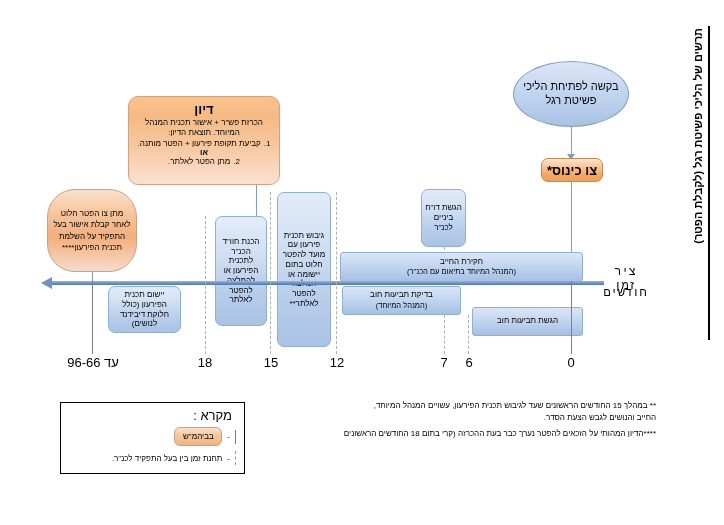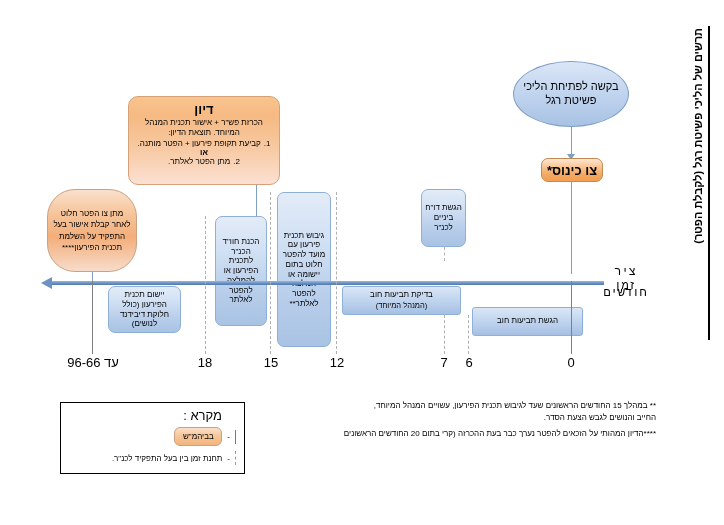--- a/index.html
+++ b/index.html
@@ -170,20 +170,24 @@
   <div class="bluebox abs t8" style="left:108px;top:286px;width:73px;height:47px;padding:2px 3px;">
     <span>יישום תכנית הפירעון (כולל חלוקת דיבידנד לנושים)</span>
   </div>
 
   <div class="bluebox abs t8" style="left:421px;top:189px;width:45px;height:58px;padding:2px 2px;">
     <span>הגשת דו"ח ביניים לכנ"ר</span>
   </div>
 
   <div class="dashline abs" style="left:444px;top:247px;height:14px;"></div>
 
+  <div class="bluebar abs" style="left:340px;top:252px;width:243px;height:30px;flex-direction:column;">
+    <span class="t8">חקירת החייב</span>
+    <span class="t7">(המנהל המיוחד בתיאום עם הכנ"ר)</span>
+  </div>
 
   <div class="bluebar abs" style="left:342px;top:286px;width:119px;height:29px;flex-direction:column;">
     <span class="t8">בדיקת תביעות חוב</span>
     <span class="t7">(המנהל המיוחד)</span>
   </div>
 
   <div class="bluebar abs t8" style="left:472px;top:286px;width:111px;height:29px;margin-top:21px;">
     <span>הגשת תביעות חוב</span>
   </div>
 
@@ -204,36 +208,36 @@
 
   <div class="tick-num abs" style="left:52px;top:355px;width:82px;">עד 96-66</div>
   <div class="tick-num abs" style="left:180px;top:355px;width:50px;">18</div>
   <div class="tick-num abs" style="left:246px;top:355px;width:50px;">15</div>
   <div class="tick-num abs" style="left:312px;top:355px;width:50px;">12</div>
   <div class="tick-num abs" style="left:425px;top:355px;width:38px;">7</div>
   <div class="tick-num abs" style="left:450px;top:355px;width:38px;">6</div>
   <div class="tick-num abs" style="left:552px;top:355px;width:38px;">0</div>
 
   <div class="legendbox abs" style="left:60px;top:402px;width:185px;height:72px;">
-    <div class="t9 abs" style="right:22px;top:5px;text-align:right;">מקרא :</div>
+    <div class="t9 abs" style="right:12px;top:5px;text-align:right;">מקרא :</div>
 
     <div class="abs" style="right:8px;top:24px;display:flex;align-items:center;gap:5px;">
       <span class="legend-solid"></span>
       <span class="t8">-</span>
       <span class="legend-swatch" style="width:46px;height:17px;">
         <span>בביהמ"ש</span>
       </span>
     </div>
 
     <div class="abs" style="right:8px;top:48px;display:flex;align-items:center;gap:5px;">
       <span class="legend-dash"></span>
       <span class="t8">-</span>
       <span class="t8">תחנת זמן בין בעל התפקיד לכנ"ר.</span>
     </div>
   </div>
 
   <div class="abs" style="left:258px;top:400px;width:398px;">
     <div class="footnote">** במהלך 15 החודשים הראשונים שעד לגיבוש תכנית הפירעון, עשויים המנהל המיוחד,</div>
     <div class="footnote">החייב והנושים לגבש הצעת הסדר.</div>
-    <div class="footnote" style="margin-top:3px;">****הדיון המהותי על הזכאים להפטר נערך כבר בעת ההכרזה (קרי בתום 20 החודשים הראשונים</div>
+    <div class="footnote" style="margin-top:3px;">****הדיון המהותי על הזכאים להפטר נערך כבר בעת ההכרזה (קרי בתום 18 החודשים הראשונים</div>
   </div>
 
 </div>
 
 </body></html>

